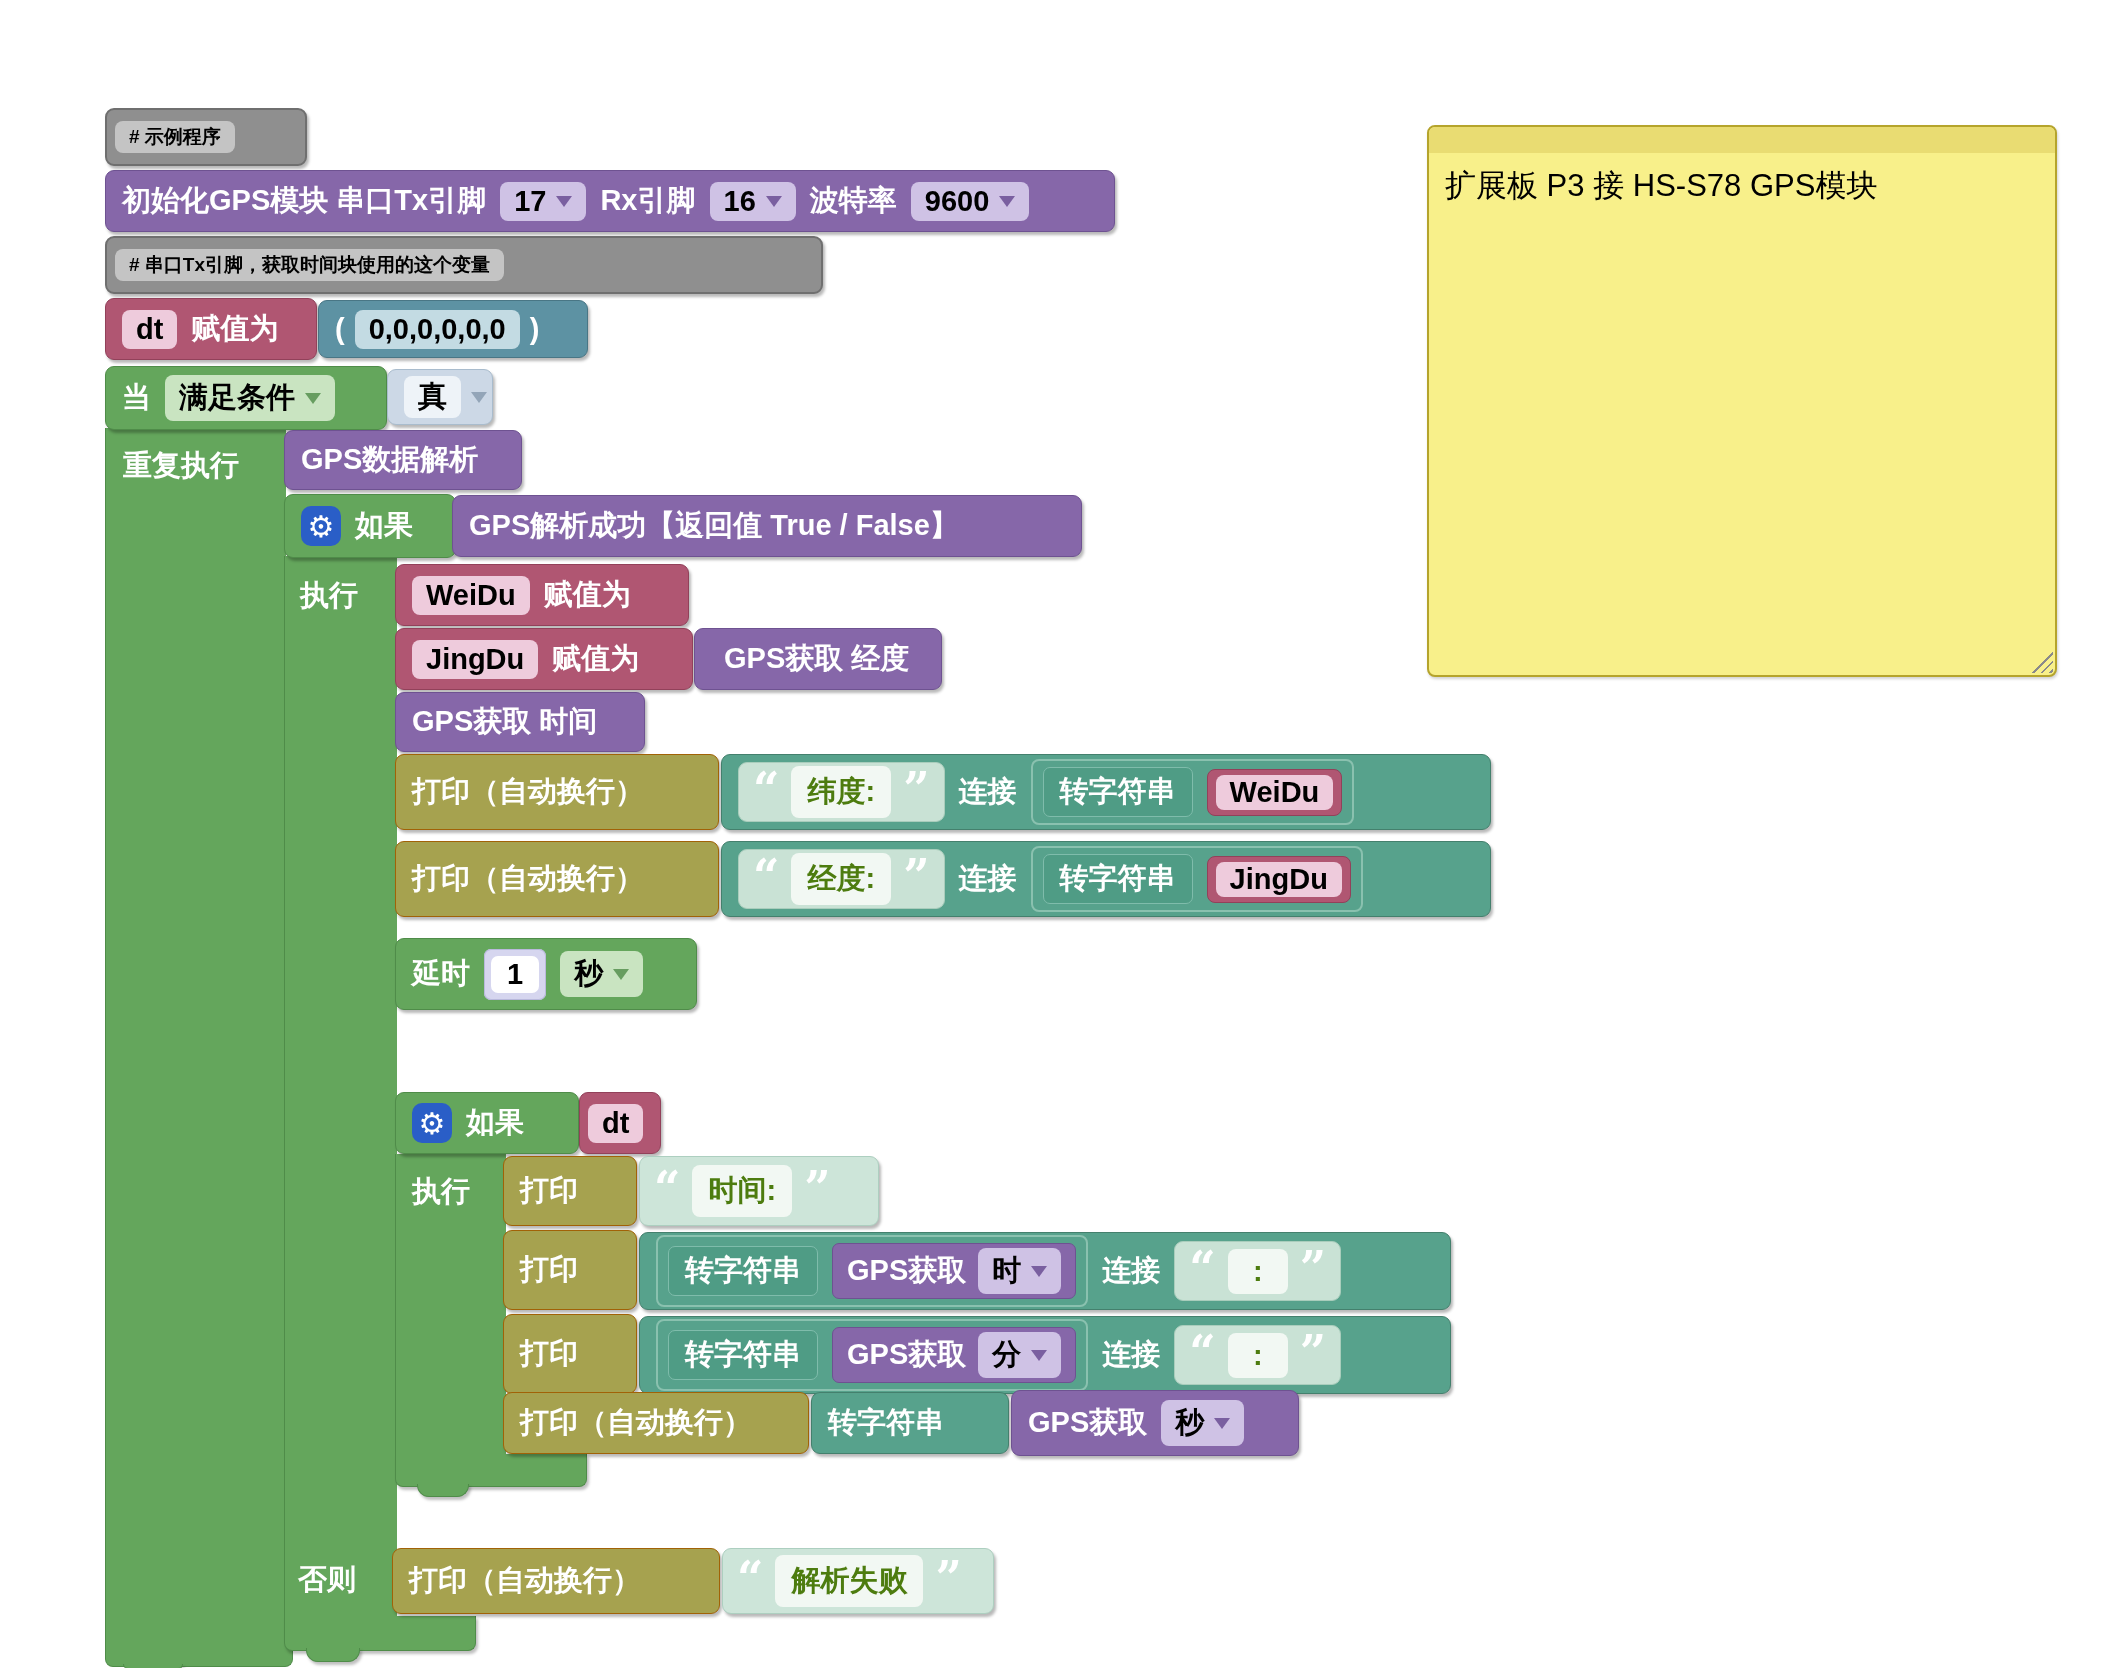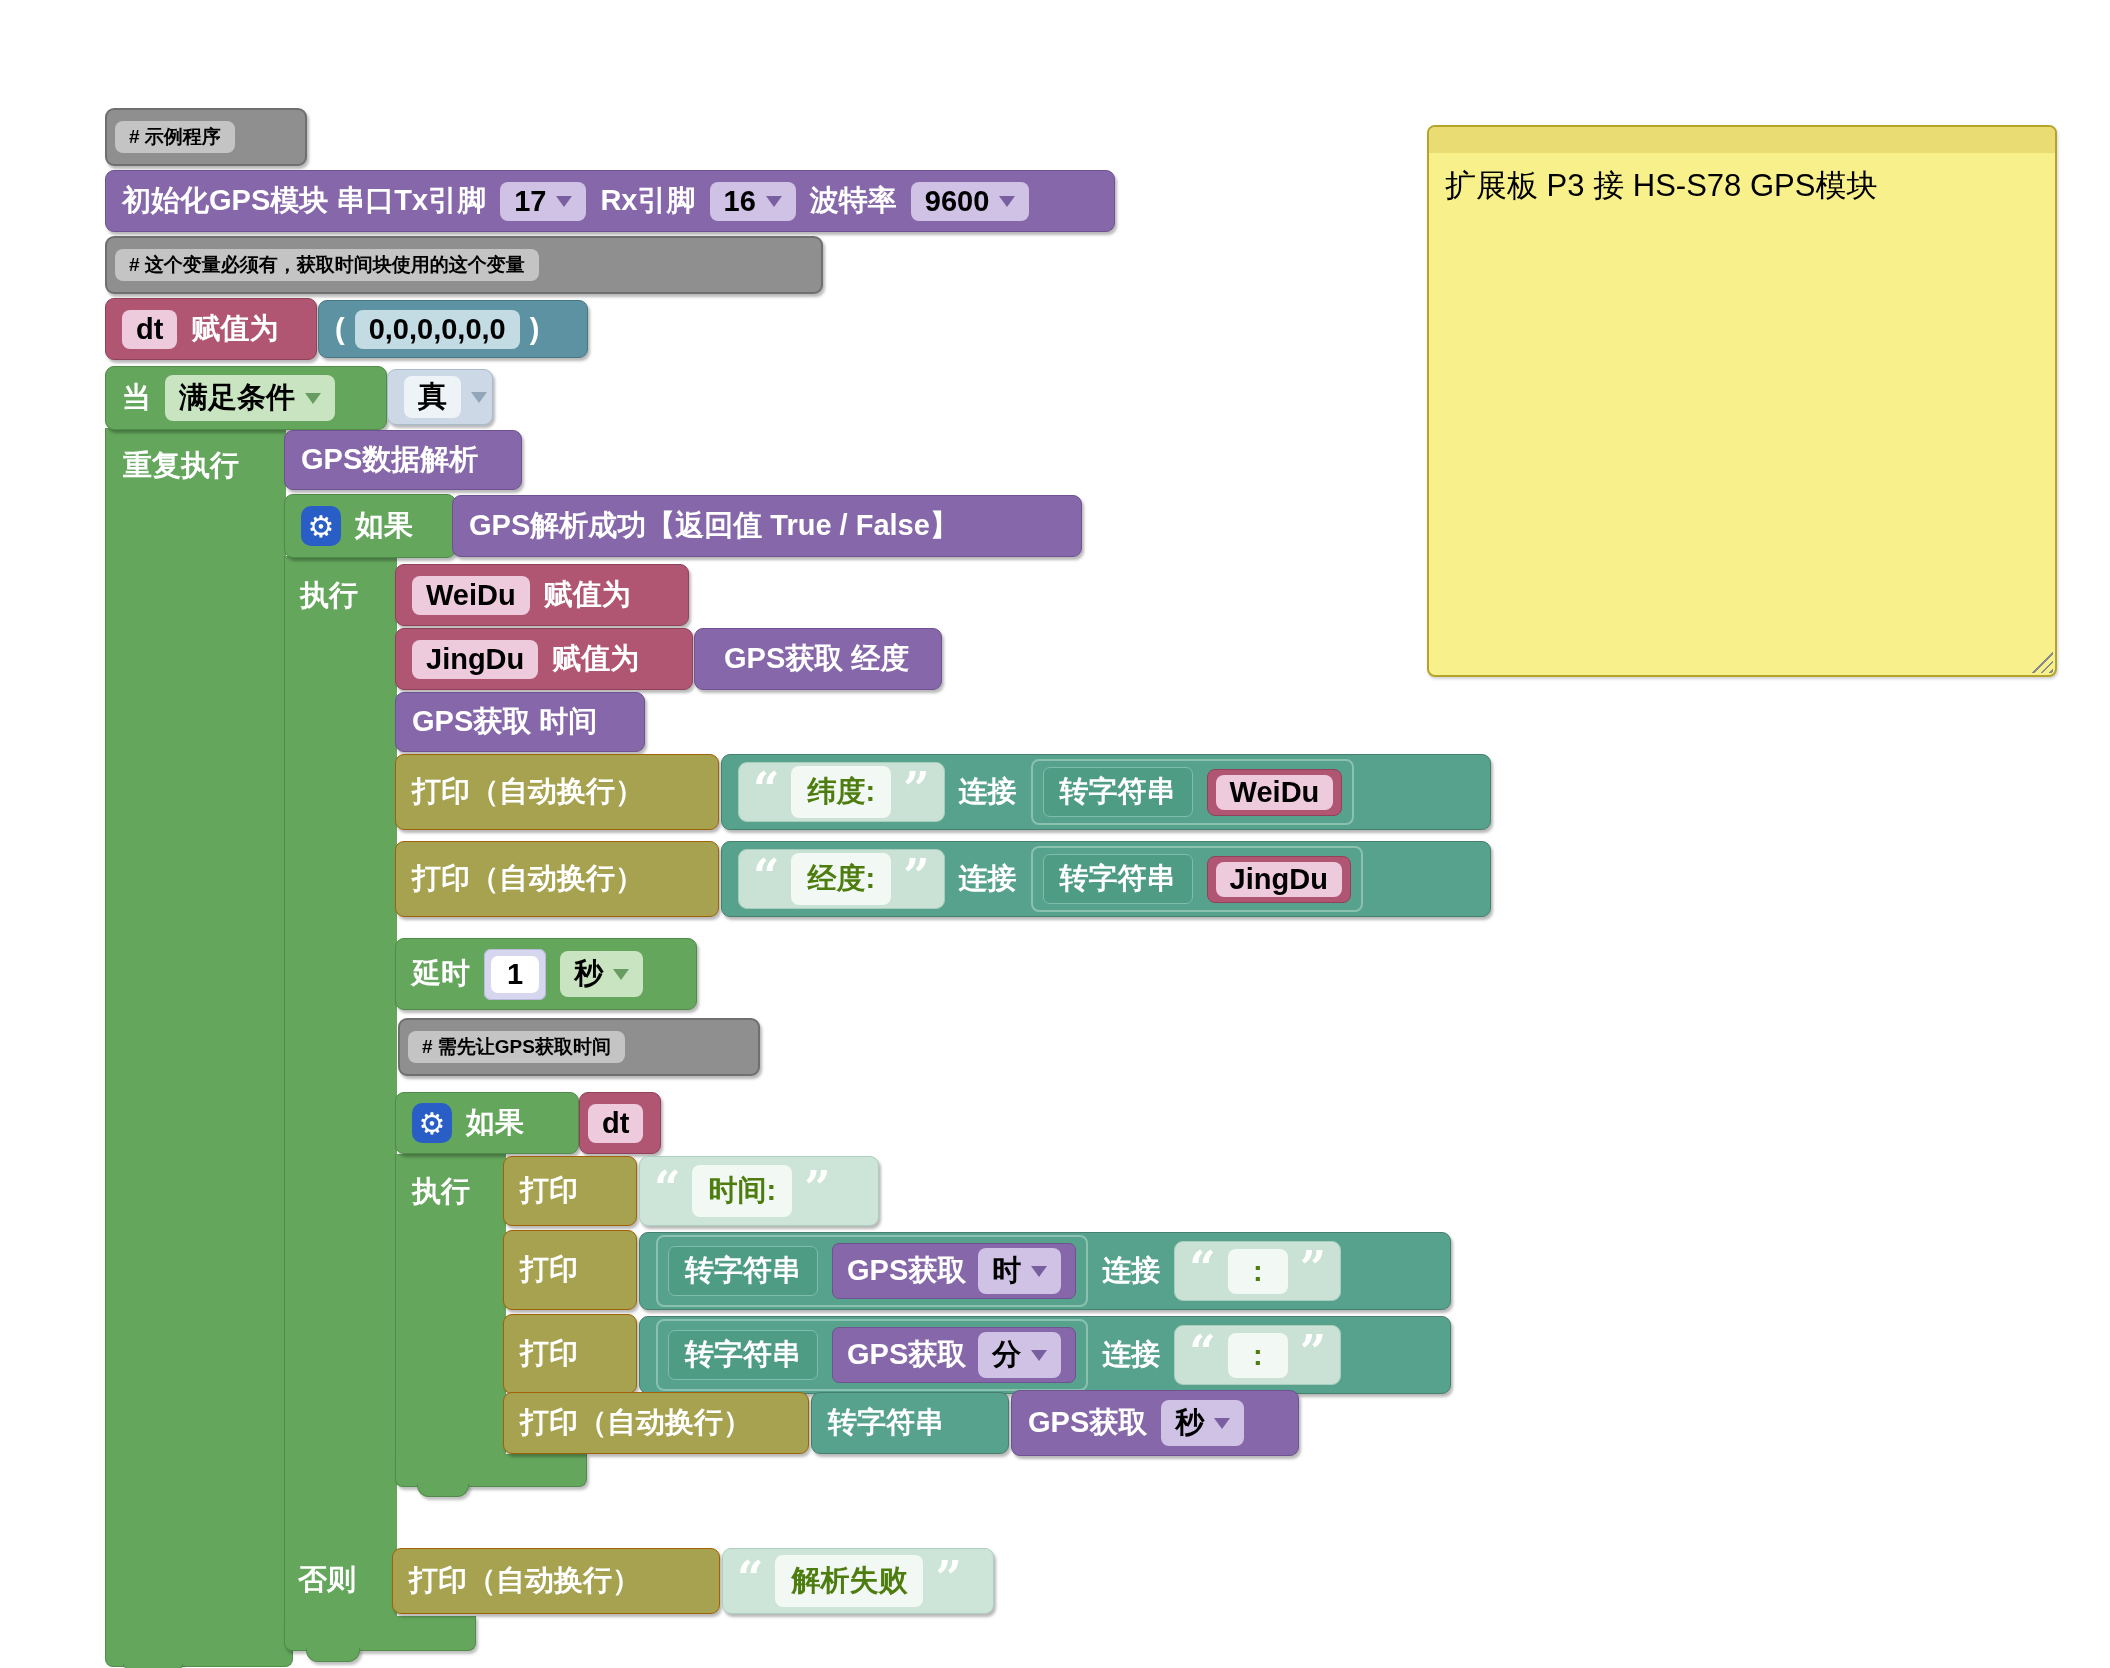--- a/index.html
+++ b/index.html
@@ -86,21 +86,21 @@
       <span class="tri pu"></span>
     </span>
     <span>波特率</span>
     <span class="field">
       <span>9600</span>
       <span class="tri pu"></span>
     </span>
   </div>
 
   <div class="b grayb" style="left:105px;top:236px;width:718px;height:58px;">
-    <span class="cfield"># 这个变量必须有，获取时间块使用的这个变量</span>
+    <span class="cfield"># 串口Tx引脚，获取时间块使用的这个变量</span>
   </div>
 
   <div class="b pink" style="left:105px;top:298px;width:212px;height:62px;">
     <span class="field pk">dt</span>
     <span>赋值为</span>
   </div>
   <div class="b bteal" style="left:318px;top:300px;width:270px;height:58px;gap:10px;">
     <span>(</span>
     <span class="field bl">0,0,0,0,0,0</span>
     <span>)</span>
@@ -195,23 +195,20 @@
     <span>延时</span>
     <span class="numbox">
       <span class="numfield">1</span>
     </span>
     <span class="field gn">
       <span>秒</span>
       <span class="tri gn"></span>
     </span>
   </div>
 
-  <div class="b grayb" style="left:398px;top:1018px;width:362px;height:58px;">
-    <span class="cfield"># 需先让GPS获取时间</span>
-  </div>
 
   <div class="b green" style="left:395px;top:1092px;width:184px;height:62px;">
     <span class="gear">
         <span>⚙</span>
       </span>
     <span>如果</span>
   </div>
   <div class="b pink" style="left:579px;top:1092px;width:82px;height:62px;padding:0 8px;">
     <span class="field pk">dt</span>
   </div>

